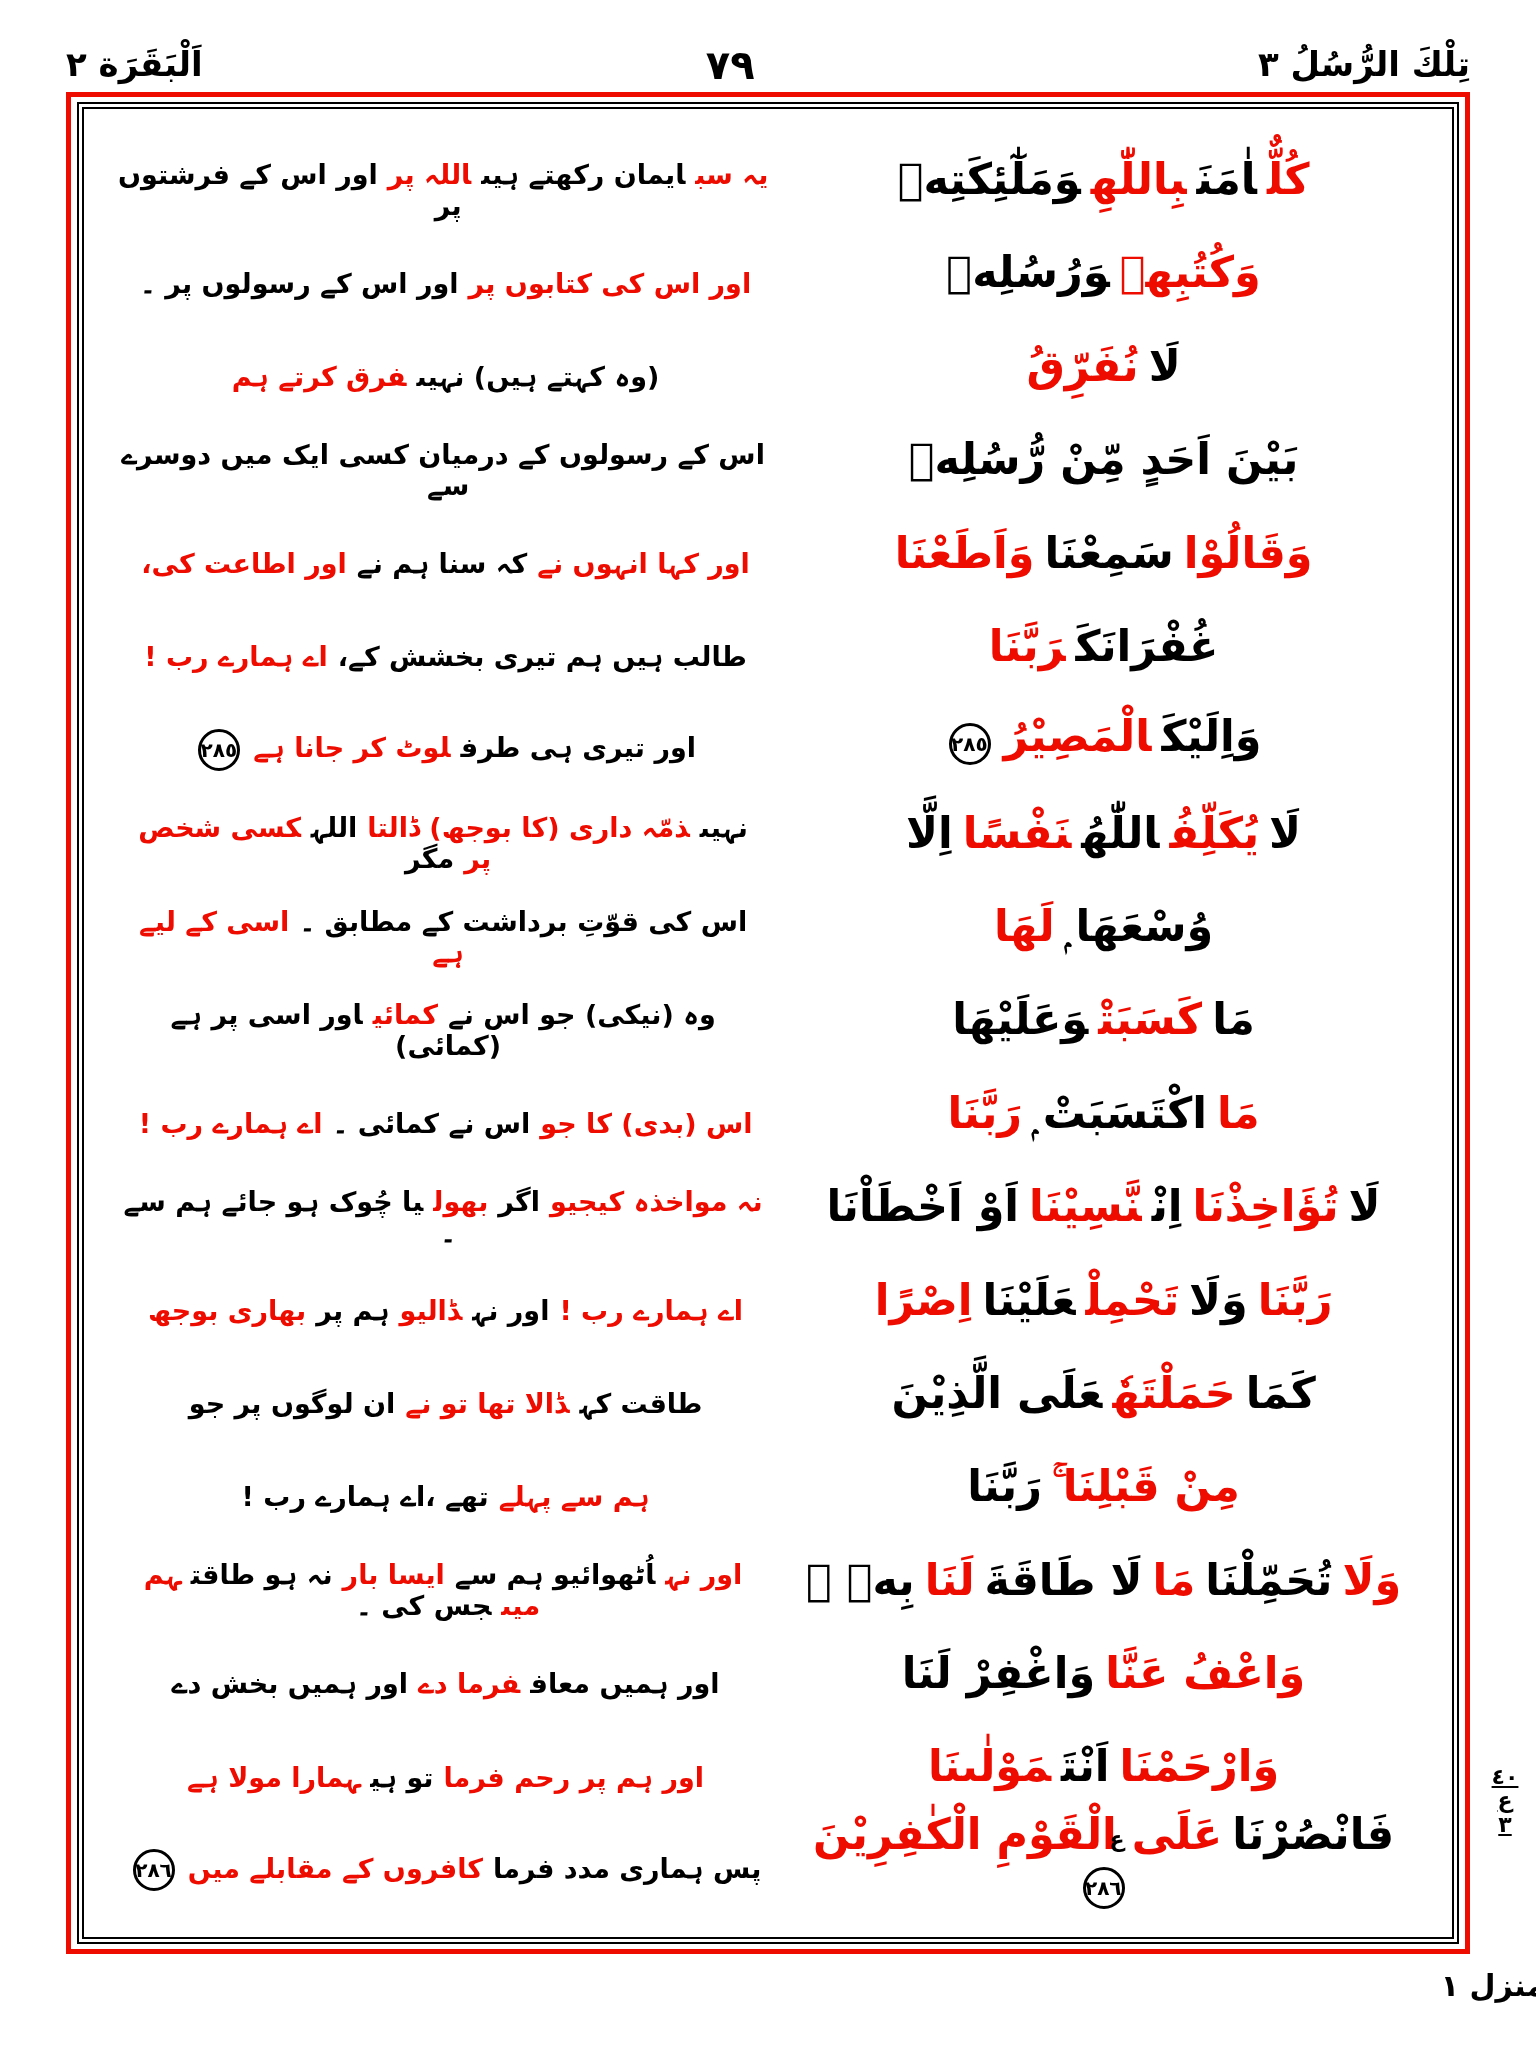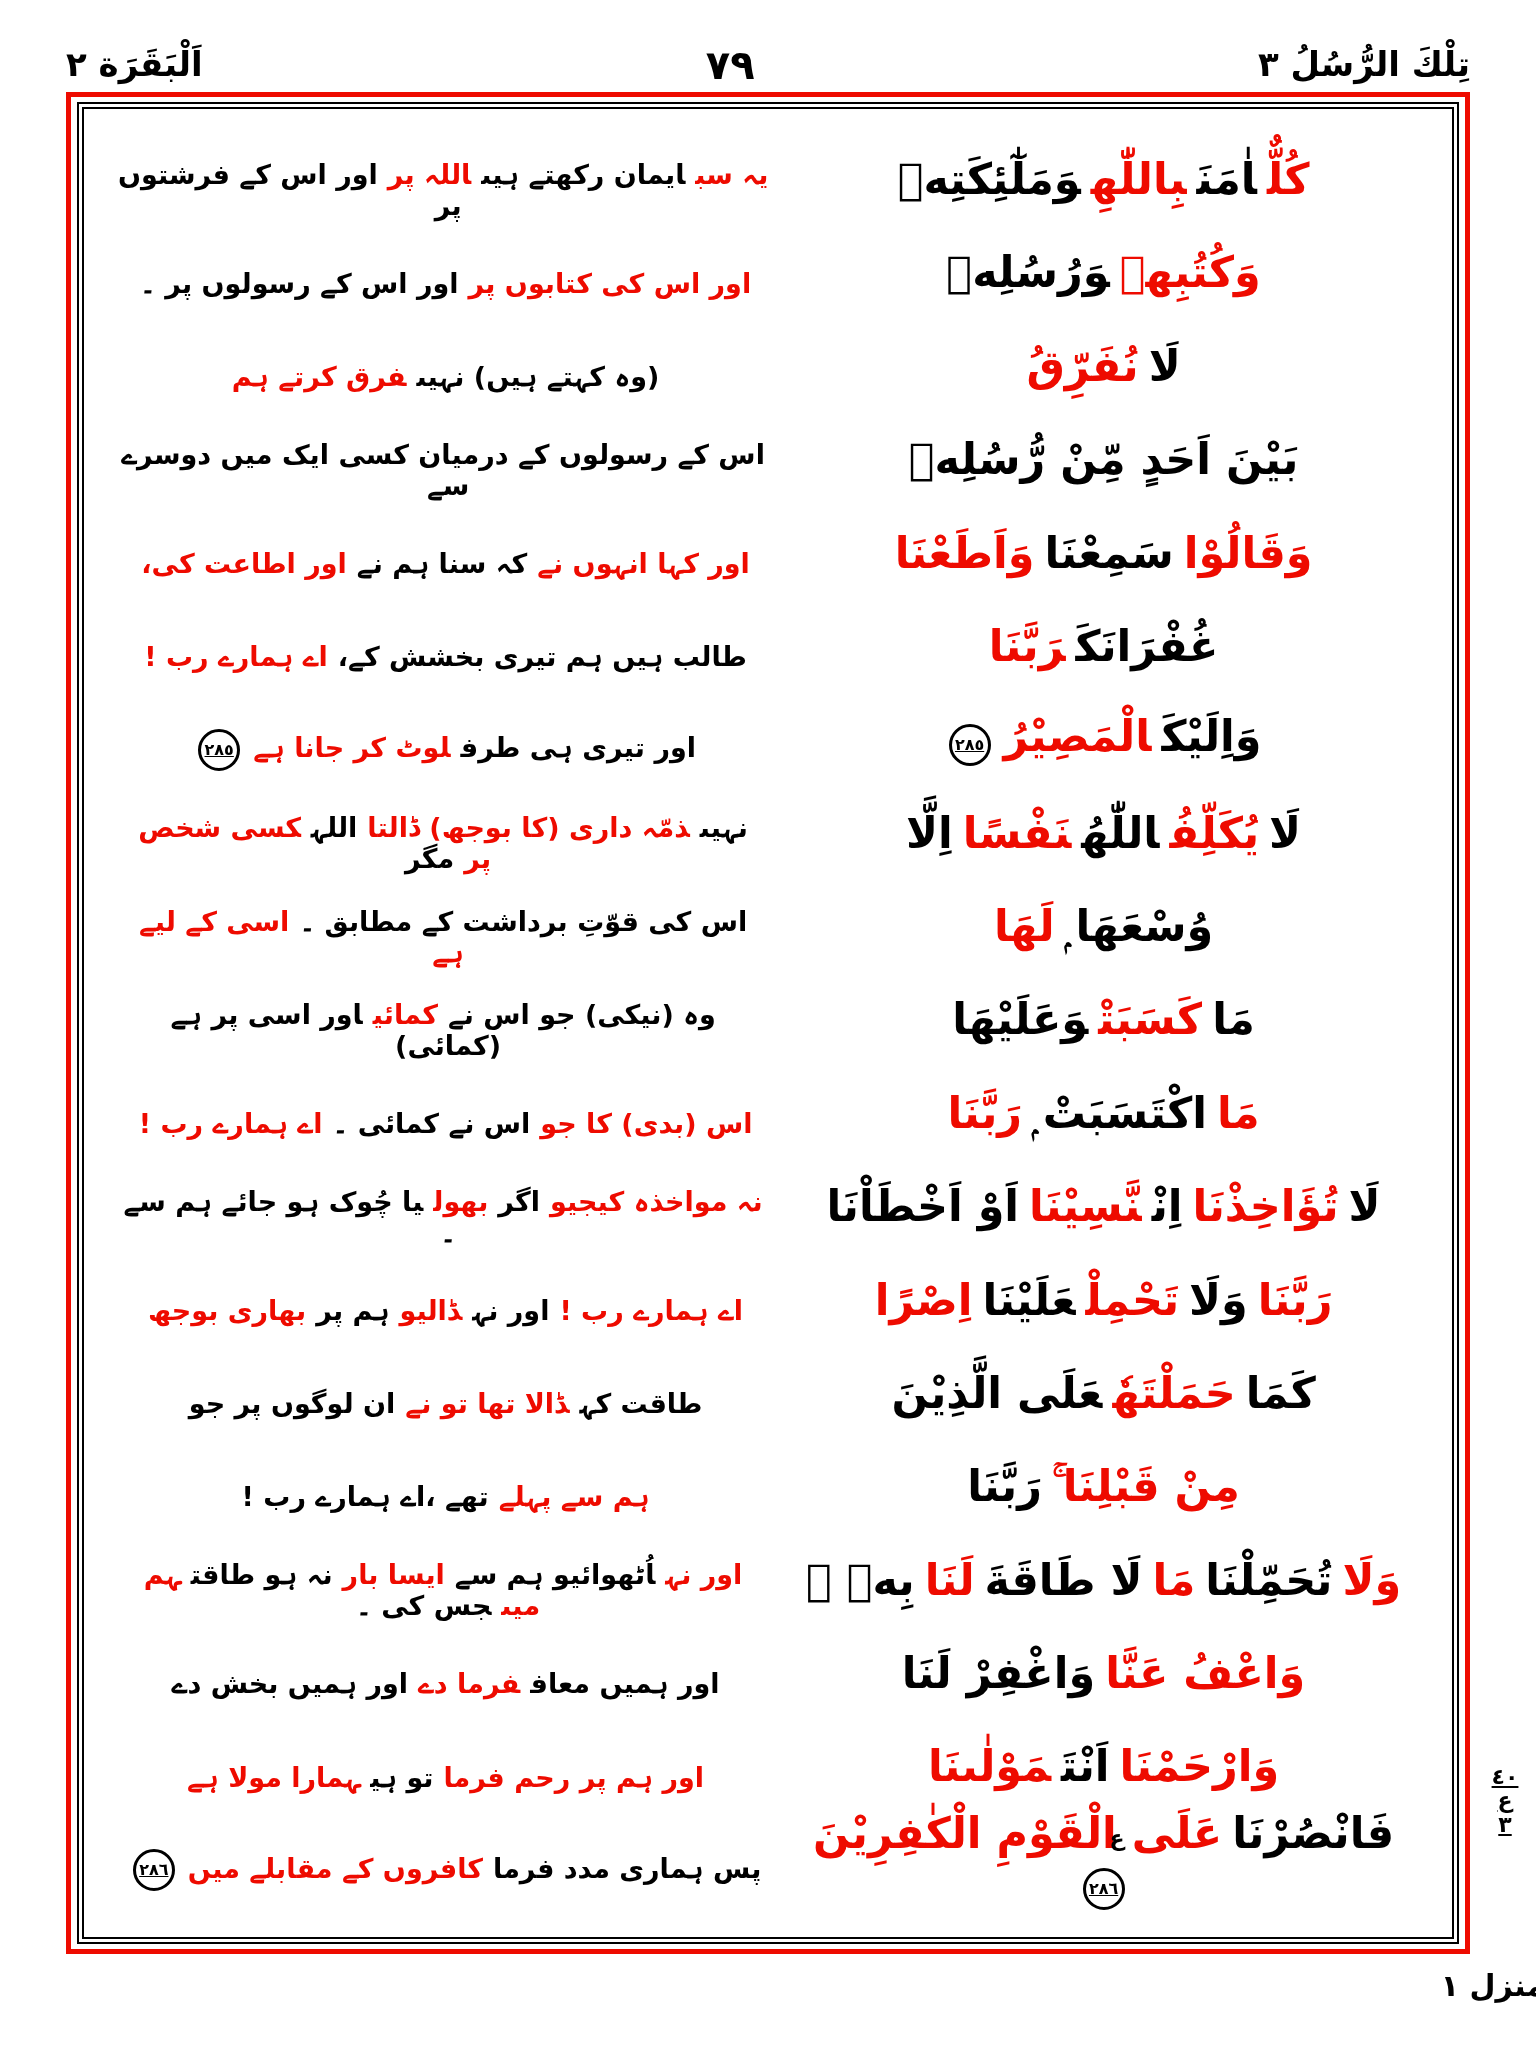--- a/index.html
+++ b/index.html
@@ -38,22 +38,22 @@
   .col-ur{
     width:51%;text-align:center;font-size:27px;font-weight:bold;line-height:1.15;margin-top:20px;
   }
   .seg{margin:0 5px;display:inline;}
   .seg.red{color:var(--red);}
   .seg.black{color:#000;}
   
   .ruku-wrap{position:relative;display:inline-block;margin:0 8px;vertical-align:middle;}
   .ayah{
     display:inline-block;border:3px solid #000;border-radius:50%;
-    width:36px;height:36px;line-height:36px;font-size:16px;font-weight:bold;
-    color:#000;text-align:center;background:#fff;text-decoration:underline;
+    width:36px;height:36px;line-height:36px;font-size:20px;font-weight:bold;
+    color:#000;text-align:center;background:#fff;
   }
   .ruku-ain{
     position:absolute;top:-30px;right:0px;font-size:22px;font-weight:bold;color:#000;
   }
   
   .margin-note{
     position:absolute;left:1480px;top:1765px;width:50px;
     display:flex;flex-direction:column;align-items:center;
     font-size:22px;font-weight:bold;color:#000;line-height:1.1;text-decoration:underline;
   }

